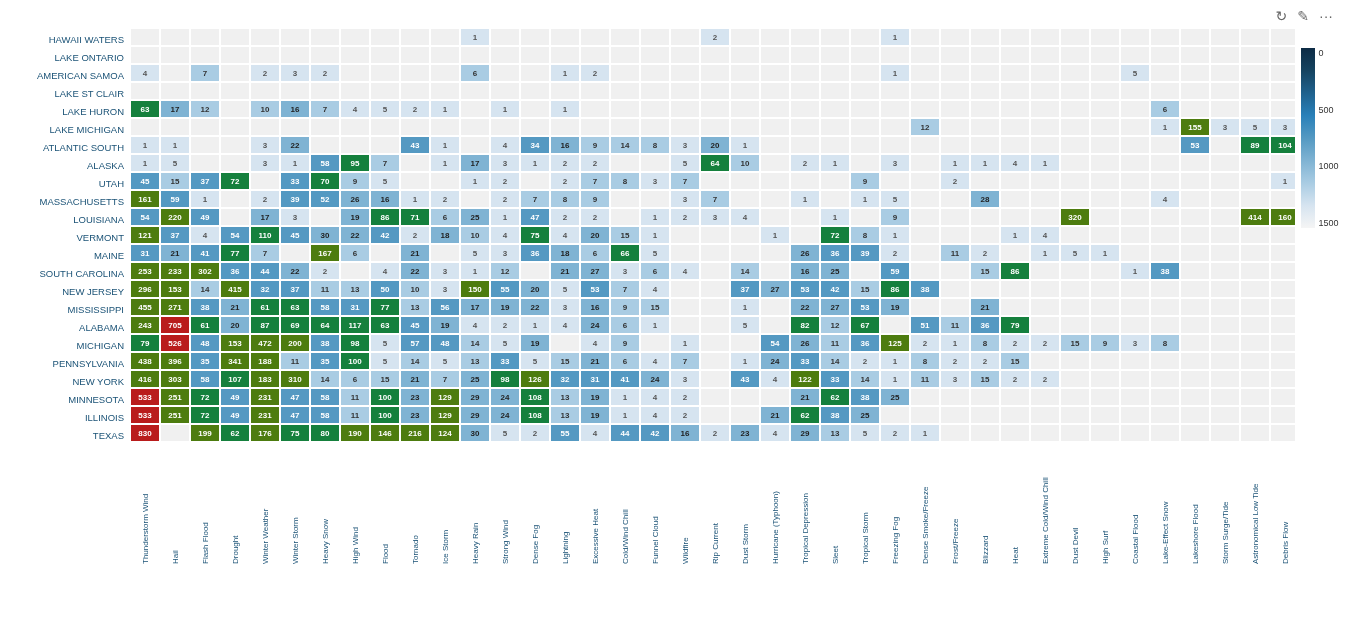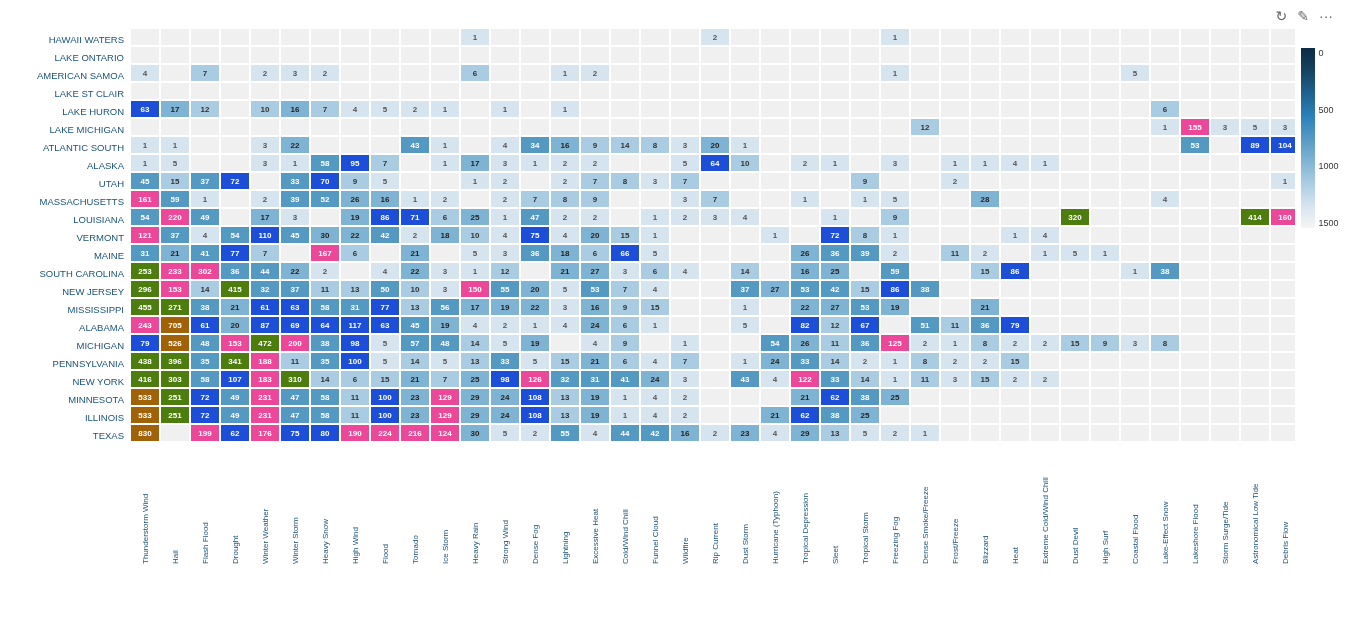--- a/index.html
+++ b/index.html
@@ -19,24 +19,24 @@
     
     .heatmap-row { display: flex; height: 18px; }
     
     .heatmap-cell { width: 30px; height: 18px; display: flex; align-items: center; justify-content: center; font-size: 8px; font-weight: 600; color: #fff; border: 0.5px solid #fff; flex-shrink: 0; position: relative; }
     
     .cell-0 { background: #f0f0f0; color: #999; }
     .cell-1 { background: #d6e4f0; color: #555; }
     .cell-2 { background: #a9cce3; color: #333; }
     .cell-3 { background: #7fb3d3; color: #222; }
     .cell-4 { background: #5499c2; color: #fff; }
-    .cell-5 { background: #1d4ed8; color: #fff; }
-    .cell-6 { background: #ec4899; color: #fff; }
+    .cell-5 { background: #15803d; color: #fff; }
+    .cell-6 { background: #4d7c0f; color: #fff; }
     .cell-7 { background: #4d7c0f; color: #fff; }
-    .cell-8 { background: #a16207; color: #fff; }
+    .cell-8 { background: #b91c1c; color: #fff; }
     
     .x-axis { display: flex; align-items: flex-start; padding-top: 2px; margin-left: 130px; }
     .x-label-container { width: 30px; flex-shrink: 0; display: flex; justify-content: center; }
     .x-label { font-size: 8px; color: #1a5276; font-weight: 500; writing-mode: vertical-rl; transform: rotate(180deg); text-align: left; white-space: nowrap; height: 120px; }
   </style>
 </head>
 <body>
 
 <div class="container">
   <div class="header">
@@ -983,21 +983,21 @@
           </div>
           <div class="heatmap-row">
             <div class="heatmap-cell cell-8">830</div>
             <div class="heatmap-cell cell-0"></div>
             <div class="heatmap-cell cell-6">199</div>
             <div class="heatmap-cell cell-5">62</div>
             <div class="heatmap-cell cell-6">176</div>
             <div class="heatmap-cell cell-5">75</div>
             <div class="heatmap-cell cell-5">80</div>
             <div class="heatmap-cell cell-6">190</div>
-            <div class="heatmap-cell cell-6">224</div>
+            <div class="heatmap-cell cell-6">146</div>
             <div class="heatmap-cell cell-6">216</div>
             <div class="heatmap-cell cell-6">124</div>
             <div class="heatmap-cell cell-3">30</div>
             <div class="heatmap-cell cell-1">5</div>
             <div class="heatmap-cell cell-1">2</div>
             <div class="heatmap-cell cell-4">55</div>
             <div class="heatmap-cell cell-1">4</div>
             <div class="heatmap-cell cell-4">44</div>
             <div class="heatmap-cell cell-4">42</div>
             <div class="heatmap-cell cell-3">16</div>

